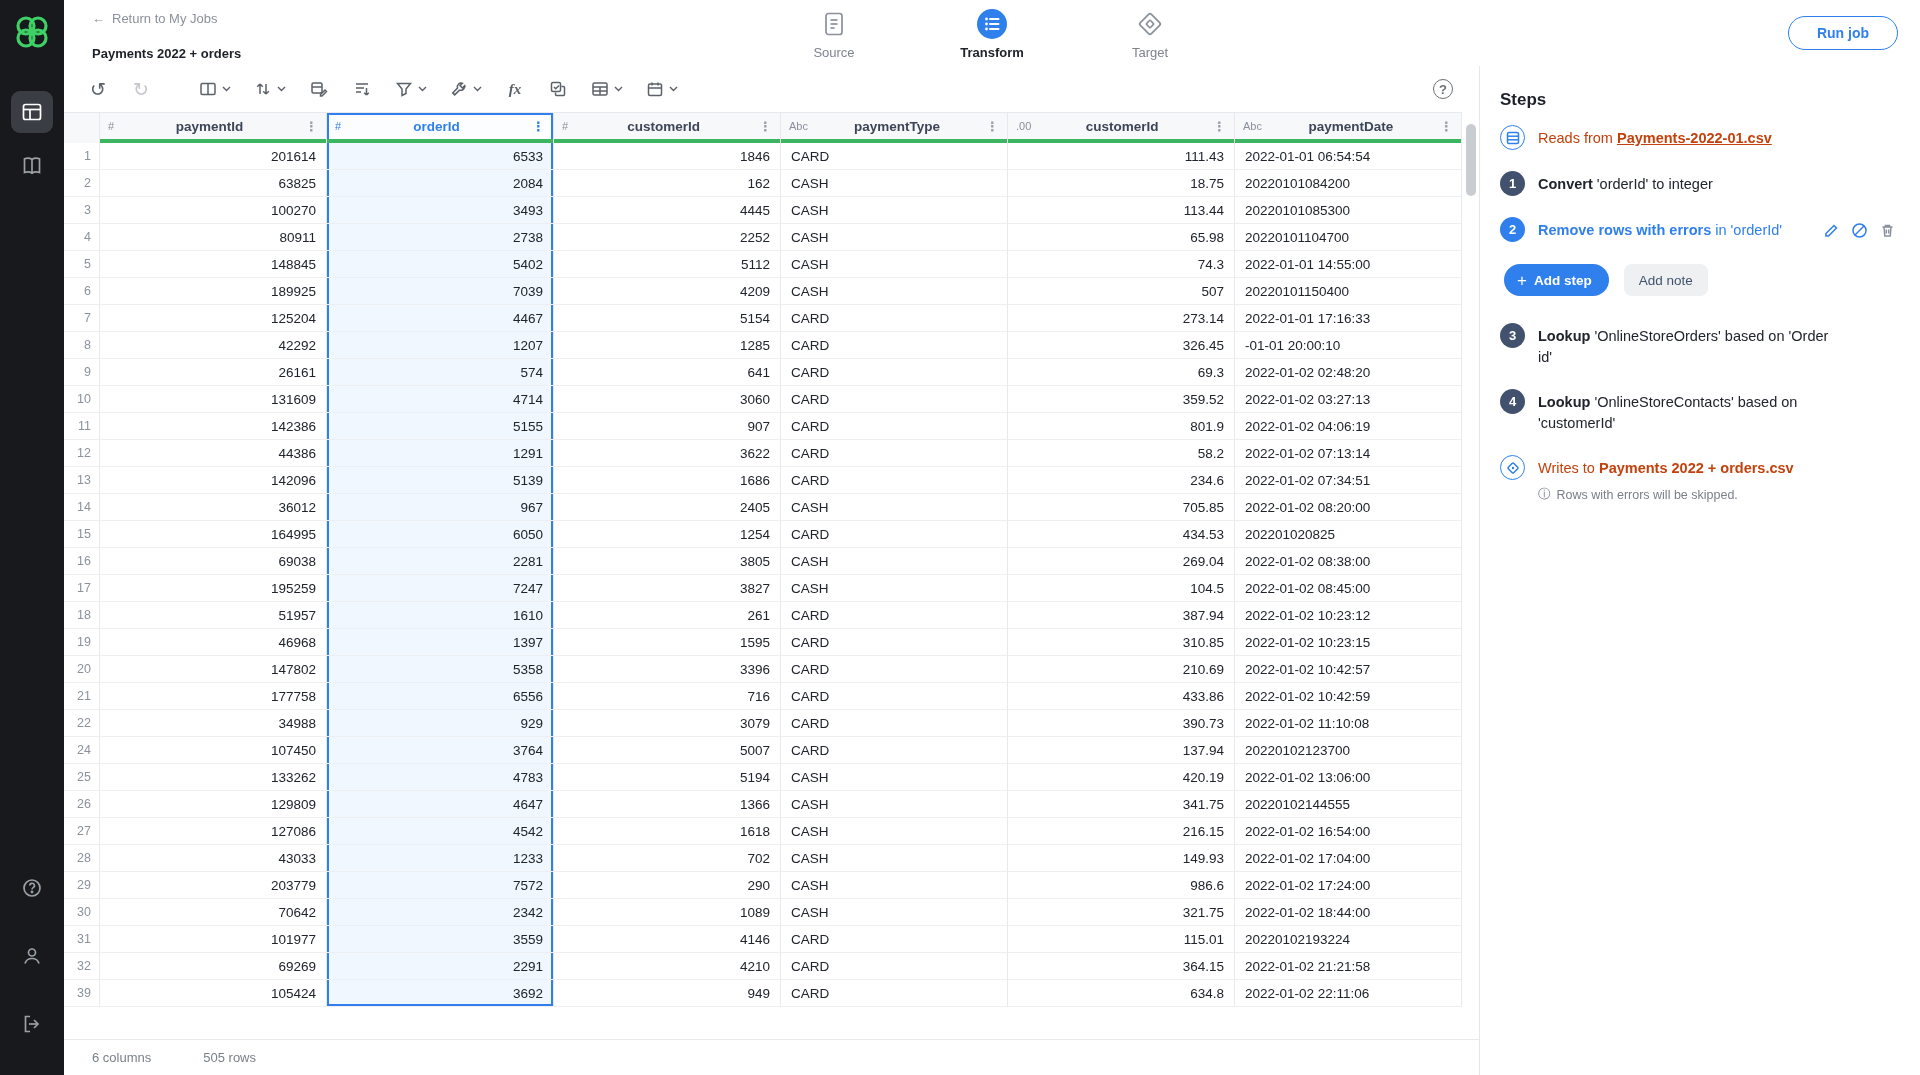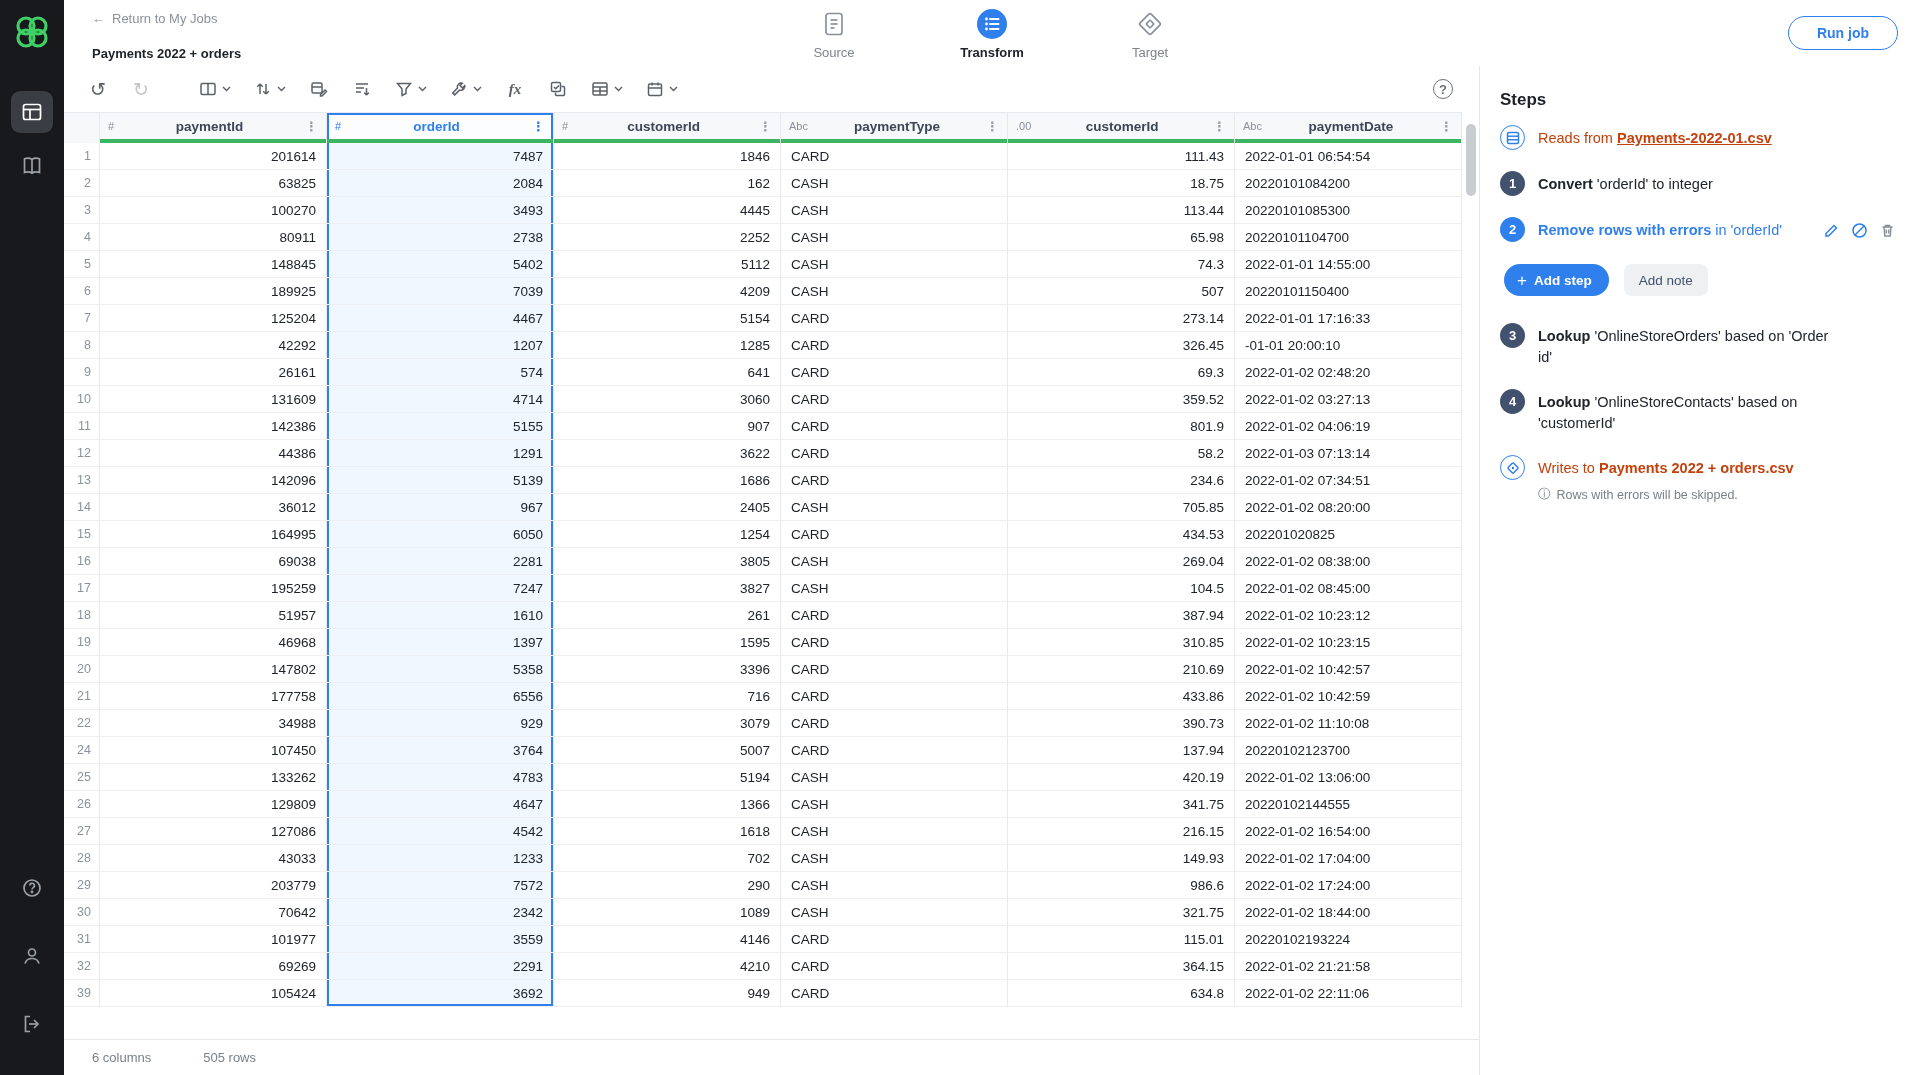--- a/index.html
+++ b/index.html
@@ -326,21 +326,21 @@
                       <span class="clbl">paymentDate</span>
                       <span class="kebab">⋮</span>
                     </div>
                   </th>
                 </tr>
               </thead>
             <tbody id="grid-body">
                 <tr>
                   <td class="rownum">1</td>
                   <td class="num">201614</td>
-                  <td class="num sel">7487</td>
+                  <td class="num sel">6533</td>
                   <td class="num">1846</td>
                   <td class="txt">CARD</td>
                   <td class="num">111.43</td>
                   <td class="txt">2022-01-01 06:54:54</td>
                 </tr>
                 <tr>
                   <td class="rownum">2</td>
                   <td class="num">63825</td>
                   <td class="num sel">2084</td>
                   <td class="num">162</td>
@@ -429,21 +429,21 @@
                   <td class="num">801.9</td>
                   <td class="txt">2022-01-02 04:06:19</td>
                 </tr>
                 <tr>
                   <td class="rownum">12</td>
                   <td class="num">44386</td>
                   <td class="num sel">1291</td>
                   <td class="num">3622</td>
                   <td class="txt">CARD</td>
                   <td class="num">58.2</td>
-                  <td class="txt">2022-01-03 07:13:14</td>
+                  <td class="txt">2022-01-02 07:13:14</td>
                 </tr>
                 <tr>
                   <td class="rownum">13</td>
                   <td class="num">142096</td>
                   <td class="num sel">5139</td>
                   <td class="num">1686</td>
                   <td class="txt">CARD</td>
                   <td class="num">234.6</td>
                   <td class="txt">2022-01-02 07:34:51</td>
                 </tr>

